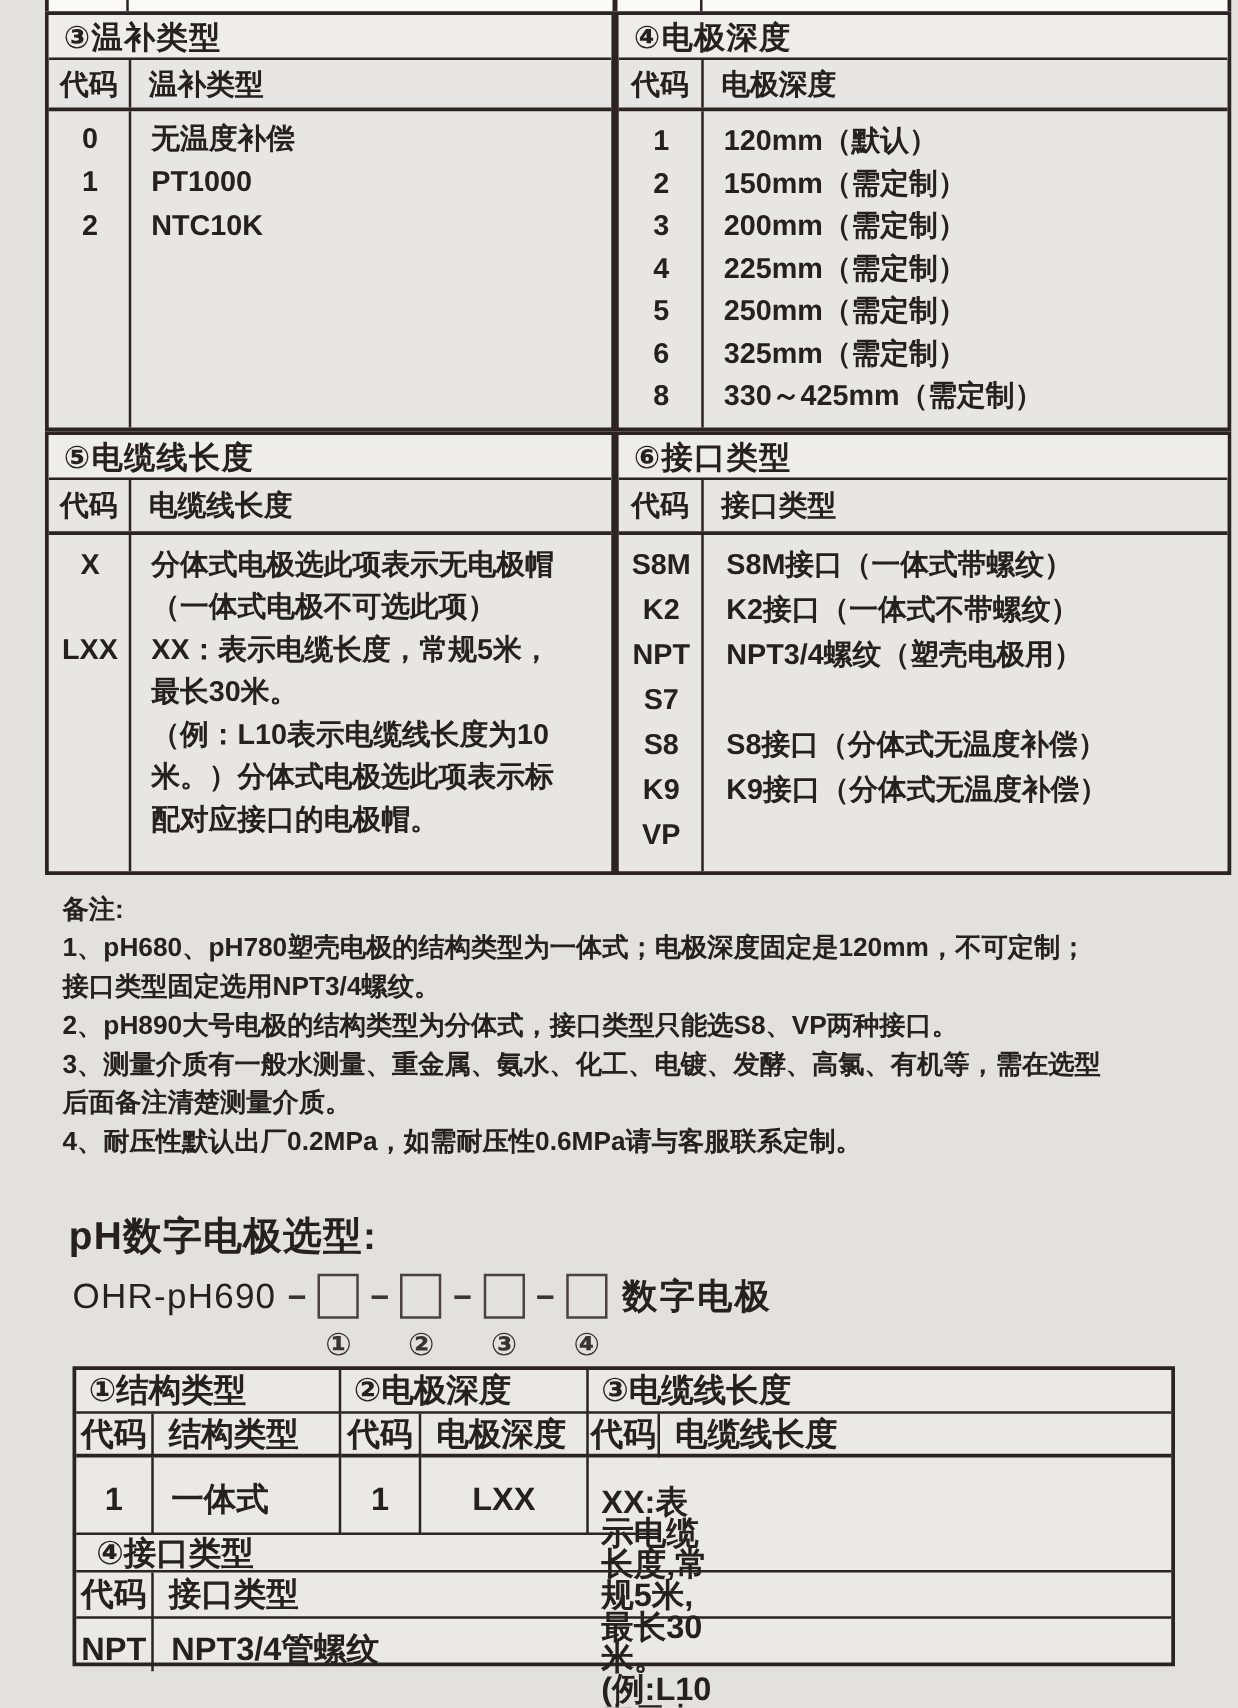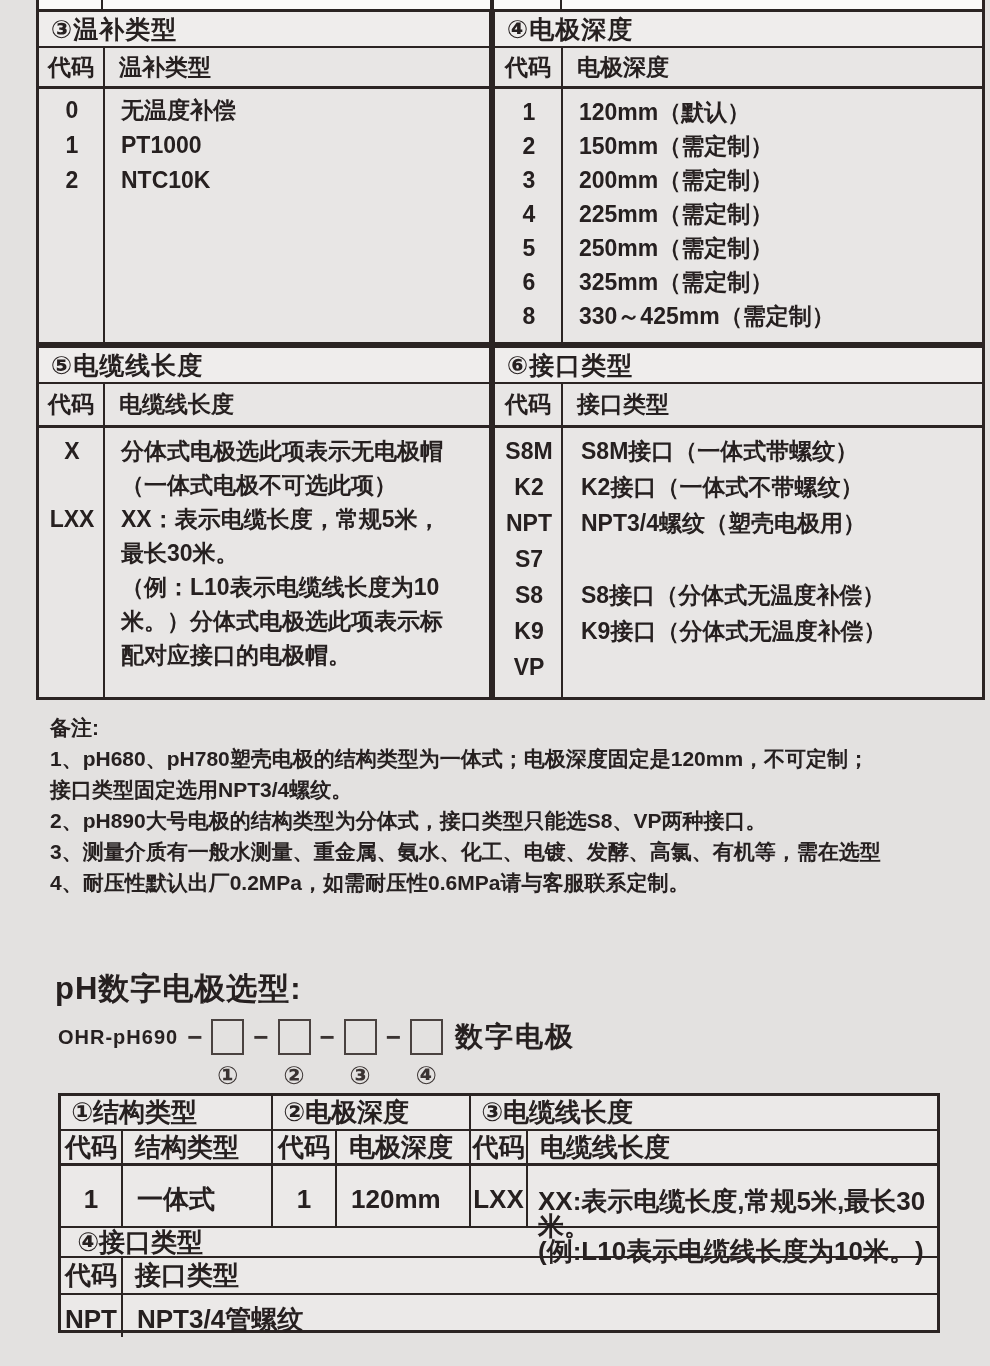--- a/index.html
+++ b/index.html
@@ -61,21 +61,21 @@
   .t6 .trow{height:36px;font-size:23px;}
   .t6 .trow .cl{padding-left:18px;}
 
   
   .notes{position:absolute;left:50px;top:712px;width:920px;font-size:21px;font-weight:700;}
   .notes .nline{line-height:31px;white-space:nowrap;}
 
   
   .sel-title{position:absolute;left:55px;top:968px;font-size:31px;font-weight:bold;letter-spacing:1px;}
   .model-line{position:absolute;left:58px;top:1014px;height:46px;display:flex;align-items:center;}
-  .model-prefix{font-size:20px;font-weight:bold;letter-spacing:1px;}
+  .model-prefix{font-size:28px;font-weight:normal;letter-spacing:1px;}
   .model-dash{font-size:26px;font-weight:bold;margin:0 9px;color:#3a3332;}
   .model-suffix{font-size:28px;font-weight:bold;margin-left:12px;letter-spacing:2px;}
   .box-wrap{position:relative;display:inline-flex;flex-direction:column;align-items:center;}
   .code-box{width:33px;height:36px;border:2px solid #4a4240;background:var(--pagebg);}
   .pos-mark{position:absolute;top:42px;font-size:25px;font-weight:600;color:#3a3332;white-space:nowrap;}
 
   
   .mtable{position:absolute;left:58px;top:1093px;width:882px;height:240px;border:3px solid var(--bc);
           background:var(--mtbg);display:grid;
           grid-template-columns:62px 150px 64px 134px 57px 1fr;
@@ -230,20 +230,21 @@
       </div>
     </div>
   </div>
 
   <div class="notes">
     <div class="nline">备注:</div>
     <div class="nline">1、pH680、pH780塑壳电极的结构类型为一体式；电极深度固定是120mm，不可定制；</div>
     <div class="nline">接口类型固定选用NPT3/4螺纹。</div>
     <div class="nline">2、pH890大号电极的结构类型为分体式，接口类型只能选S8、VP两种接口。</div>
     <div class="nline">3、测量介质有一般水测量、重金属、氨水、化工、电镀、发酵、高氯、有机等，需在选型</div>
+    <div class="nline">后面备注清楚测量介质。</div>
     <div class="nline">4、耐压性默认出厂0.2MPa，如需耐压性0.6MPa请与客服联系定制。</div>
   </div>
 
   <div class="sel-title">pH数字电极选型:</div>
 
   <div class="model-line">
     <span class="model-prefix">OHR-pH690</span>
     <span class="model-dash">−</span>
     <span class="box-wrap">
       <span class="code-box"></span>
@@ -276,21 +277,20 @@
     <div class="mt-hc mt-bb3 mt-br">代码</div>
     <div class="mt-hl mt-bb3 mt-br">结构类型</div>
     <div class="mt-hc mt-bb3 mt-br">代码</div>
     <div class="mt-hl mt-bb3 mt-br">电极深度</div>
     <div class="mt-hc mt-bb3 mt-br">代码</div>
     <div class="mt-hl mt-bb3">电缆线长度</div>
 
     <div class="mt-cc mt-top mt-bb2 mt-br">1</div>
     <div class="mt-cl mt-top mt-bb2 mt-br">一体式</div>
     <div class="mt-cc mt-top mt-bb2 mt-br">1</div>
-    <div class="mt-cl mt-top mt-bb2 mt-br">120mm</div>
     <div class="mt-cc mt-top mt-bb2 mt-br">LXX</div>
     <div class="mt-desc ml mt-bb2" style="align-items:flex-start;">XX:表示电缆长度,常规5米,最长30米。
 (例:L10表示电缆线长度为10米。)</div>
 
     <div class="sp6 mt-sec mt-bb2" style="padding-left:16px;">④接口类型</div>
 
     <div class="mt-hc mt-bb2 mt-br">代码</div>
     <div class="sp5 mt-hl mt-bb2">接口类型</div>
 
     <div class="mt-cc mt-top mt-br">NPT</div>

